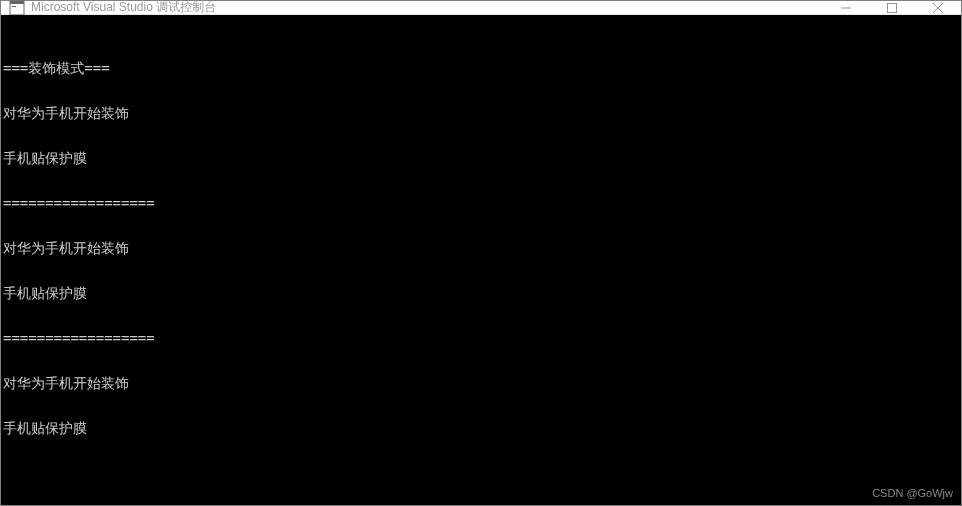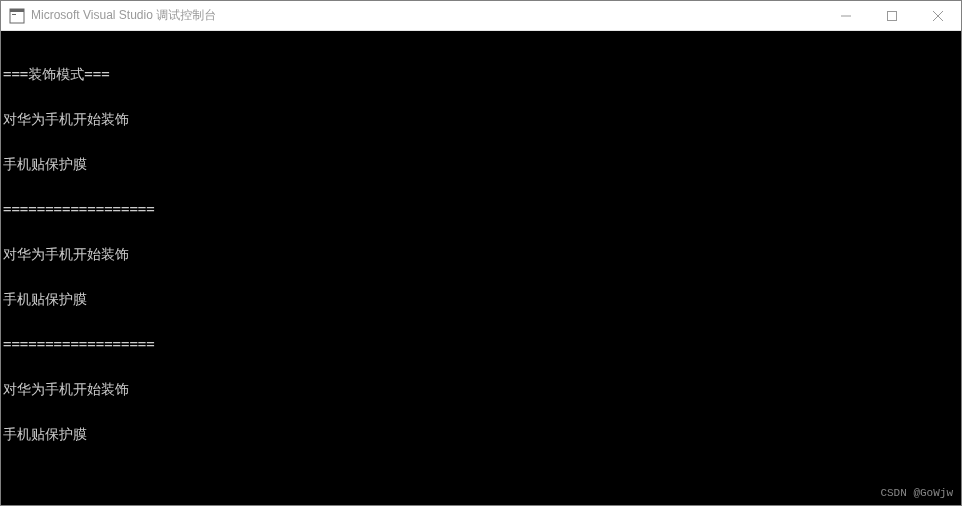--- a/index.html
+++ b/index.html
@@ -12,21 +12,21 @@
       position: relative;
     }
     .window {
       width: 100%;
       height: 100%;
       display: flex;
       flex-direction: column;
       border: 1px solid #808080;
     }
     .titlebar {
-      height: 30px;
+      height: 14px;
       background: #fff;
       display: flex;
       align-items: center;
       border-bottom: 1px solid #e5e5e5;
       font-size: 12px;
       color: #999;
     }
     .title-icon {
       width: 16px;
       height: 16px;
@@ -49,33 +49,33 @@
       font-size: 10px;
     }
     .win-btn svg { width: 10px; height: 10px; }
     .console {
       flex: 1;
       background: #000;
       color: #ccc;
       font-family: "NSimSun", "SimSun", "Consolas", monospace;
       font-size: 14px;
       line-height: 15px;
-      padding: 6px 2px;
+      padding: 16px 2px;
       white-space: pre;
       overflow: hidden;
       position: relative;
     }
     .console-line { white-space: pre; }
     .watermark {
       position: absolute;
       right: 8px;
       bottom: 4px;
       color: #888;
       font-size: 11px;
-      font-family: Liberation Mono, monospace;
+      font-family: Liberation Sans, sans-serif;
     }
   </style>
 </head>
 <body>
 
 <div class="window">
   <div class="titlebar">
     <span class="title-icon">
       <svg viewBox="0 0 16 16">
         <rect x="1" y="1" width="14" height="14" fill="none" stroke="#666" stroke-width="1"></rect>

